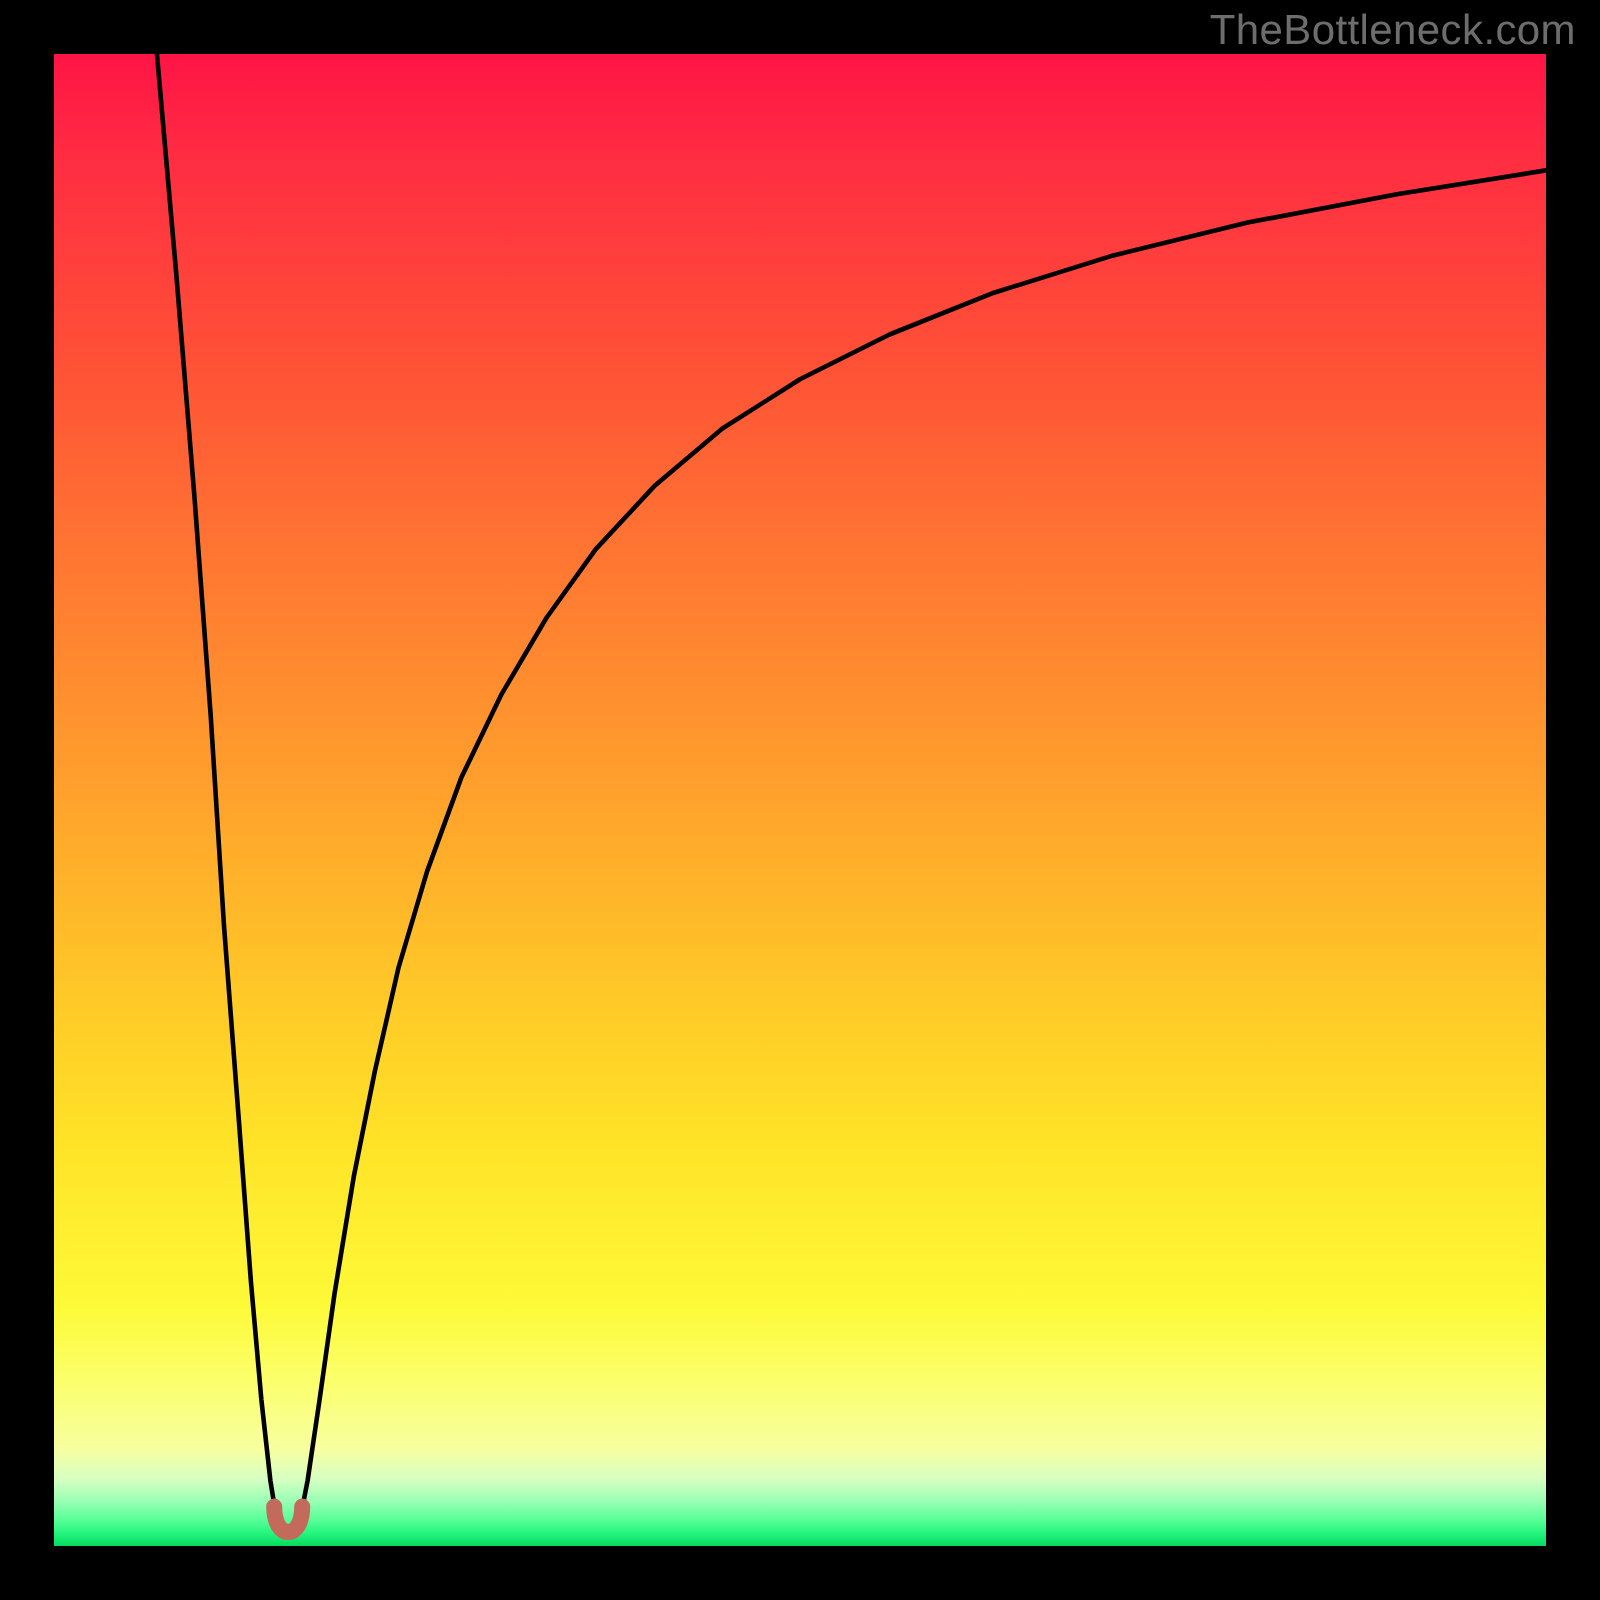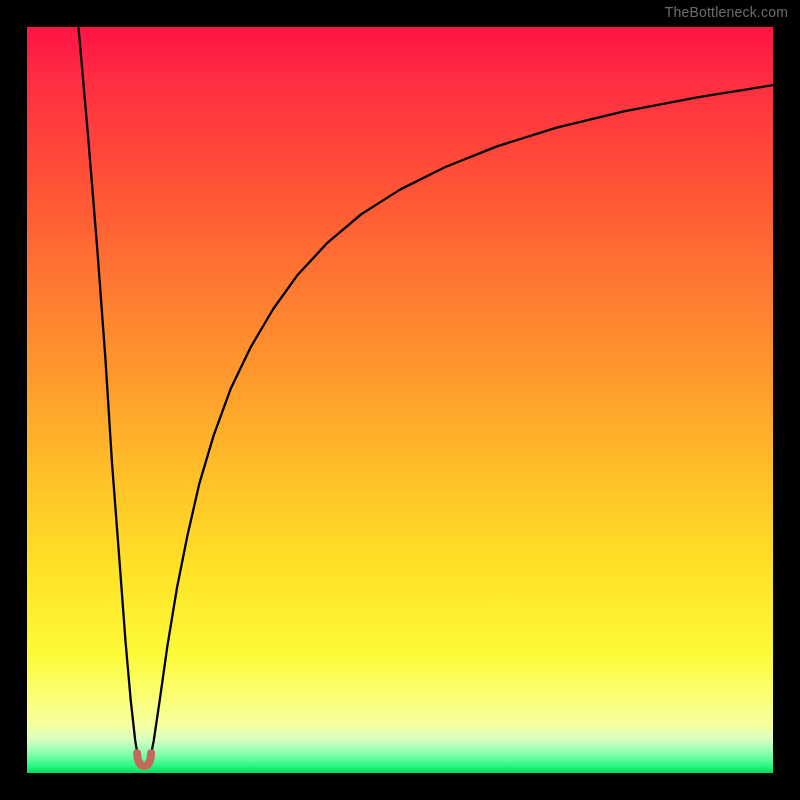--- a/index.html
+++ b/index.html
@@ -45,21 +45,21 @@
     left: 0;
     top: 0;
     width: 746px;
     height: 746px;
   }
   .watermark {
     position: absolute;
     top: 4px;
     right: 12px;
     font-family: Arial, Helvetica, sans-serif;
-    font-size: 14px;
+    font-size: 21px;
     font-weight: 500;
     color: #6d6d6d;
     letter-spacing: 0.2px;
     user-select: none;
   }
 </style>
 </head>
 <body>
 
 <div class="outer">

